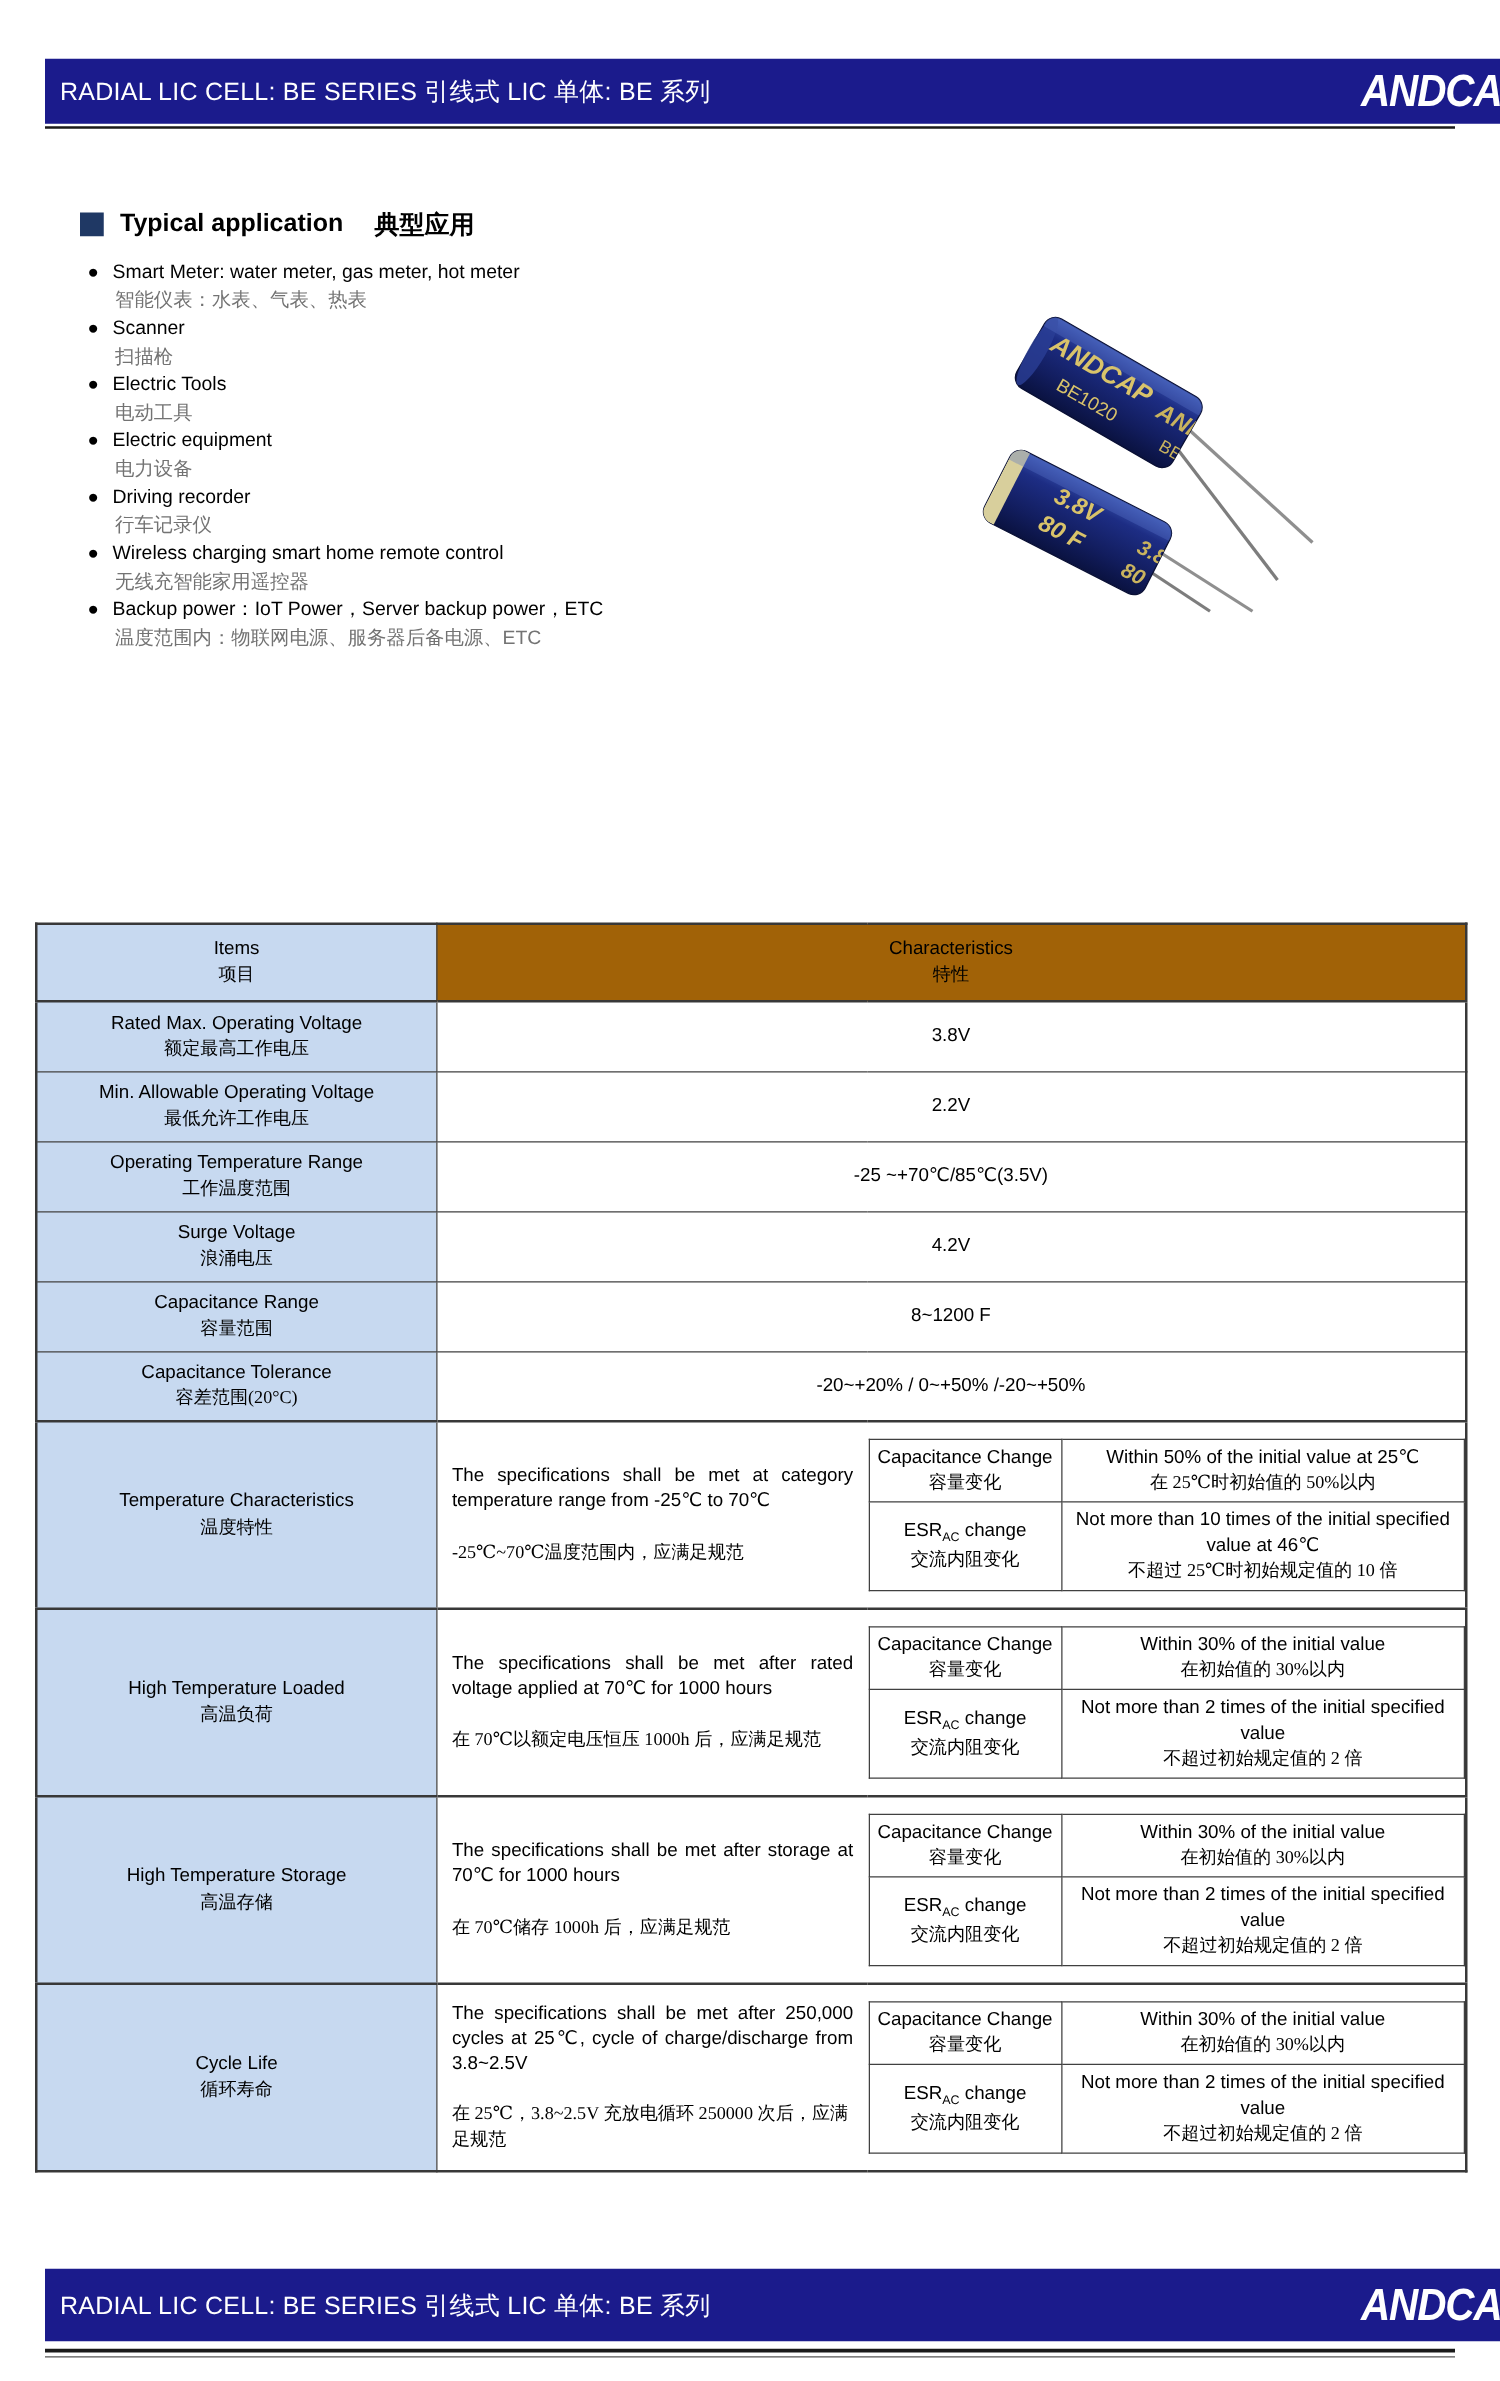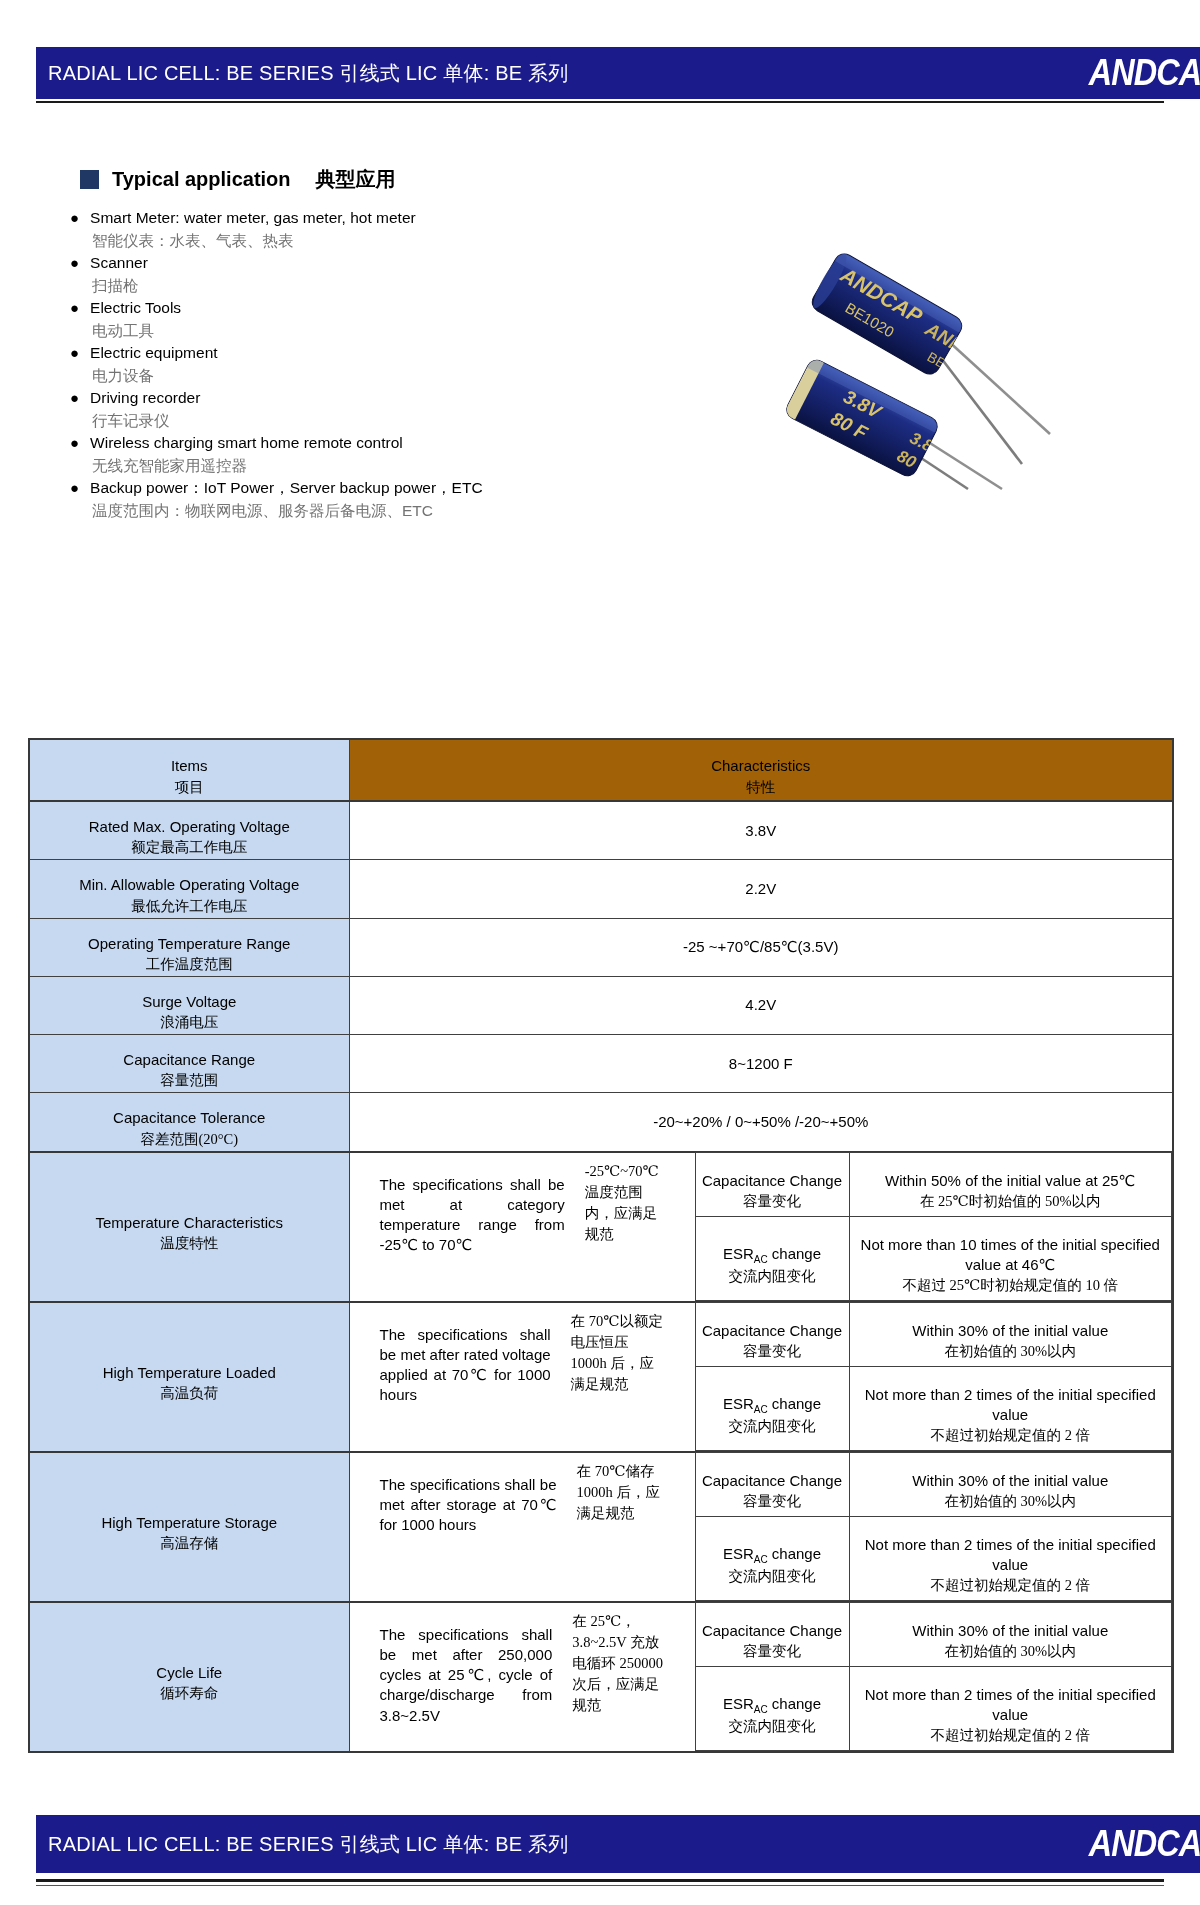--- a/index.html
+++ b/index.html
@@ -16,21 +16,21 @@
   }
   .bar-title{color:#ffffff;font-size:20px;letter-spacing:.2px;white-space:nowrap;}
   .bar-brand{
     color:#ffffff;font-size:36px;font-weight:800;font-style:italic;
     letter-spacing:-1px;transform:scaleX(.9);transform-origin:right center;
     line-height:1;white-space:nowrap;
   }
   .bar-underline{position:absolute;left:36px;width:1128px;background:#1a1a1a;}
   .thin-line{position:absolute;left:36px;width:1128px;background:#555;}
   
-  .section-heading{position:absolute;left:80px;top:166px;display:flex;align-items:center;gap:13px;}
+  .section-heading{position:absolute;left:64px;top:166px;display:flex;align-items:center;gap:13px;}
   .heading-square{width:19px;height:19px;background:#1F3864;}
   .heading-en{font-size:20px;font-weight:bold;}
   .heading-zh{font-size:20px;font-weight:bold;font-family:"Liberation Serif","DejaVu Serif",serif;margin-left:12px;}
   
   .apps{position:absolute;left:70px;top:207px;width:560px;}
   .app-en{display:flex;gap:11px;font-size:15.5px;line-height:22.5px;}
   .dot{font-size:15px;line-height:22.5px;}
   .app-zh{margin-left:22px;font-size:15.5px;line-height:22.5px;color:#737373;
           font-family:Liberation Sans, sans-serif;}
   
@@ -43,25 +43,25 @@
   }
   table.spec td{border:1px solid #404040;vertical-align:middle;}
   table.spec{border:2px solid #383838;}
   td.blue{background:#C7D9F0;}
   td.c{text-align:center;}
   tr.hdr td{border-bottom:2px solid #383838;}
   tr.hdr{height:62px;}
   tr.simple{height:56px;}
   tr.complex{height:148px;}
   tr.complex td{border-top:2px solid #383838;}
-  .en-l{font-size:15px;line-height:1.35;margin-top:14px;}
+  .en-l{font-size:15px;line-height:1.35;}
   .zh-l{font-size:14.5px;line-height:1.45;font-family:"Liberation Serif","DejaVu Serif",serif;}
   .cplx{display:flex;height:148px;align-items:stretch;}
   td.cplx-cell{padding:0;}
-  .desc{width:345px;box-sizing:border-box;padding:8px 30px;display:flex;flex-direction:row;
+  .desc{width:345px;box-sizing:border-box;padding:8px 12px;display:flex;flex-direction:column;
         justify-content:center;gap:20px;border-right:0;}
   .desc .en-l{text-align:justify;}
   .inner-wrap{flex:1;display:flex;align-items:center;padding:11px 0;box-sizing:border-box;}
   table.inner{width:100%;border-collapse:collapse;table-layout:fixed;border:1.5px solid #383838;}
   table.inner td{border:1px solid #404040;text-align:center;padding:4px 6px;}
   sub.esr-sub{font-size:10px;}
 </style>
 </head>
 <body>
 

